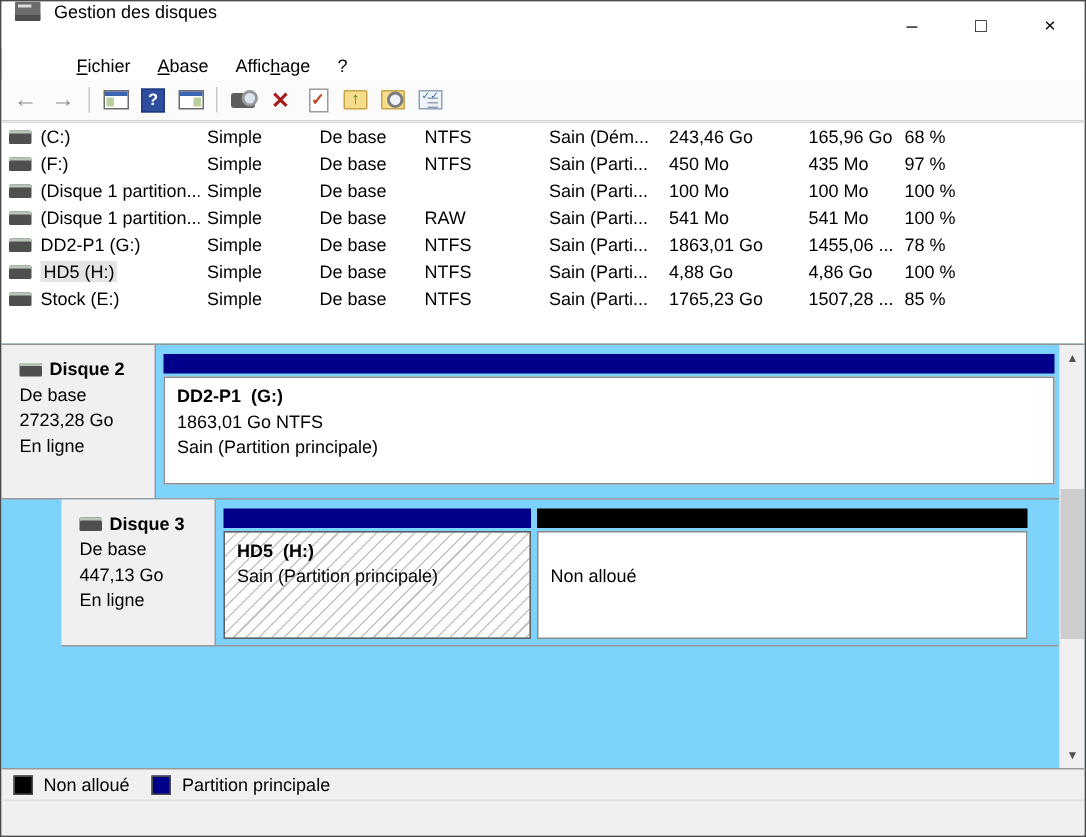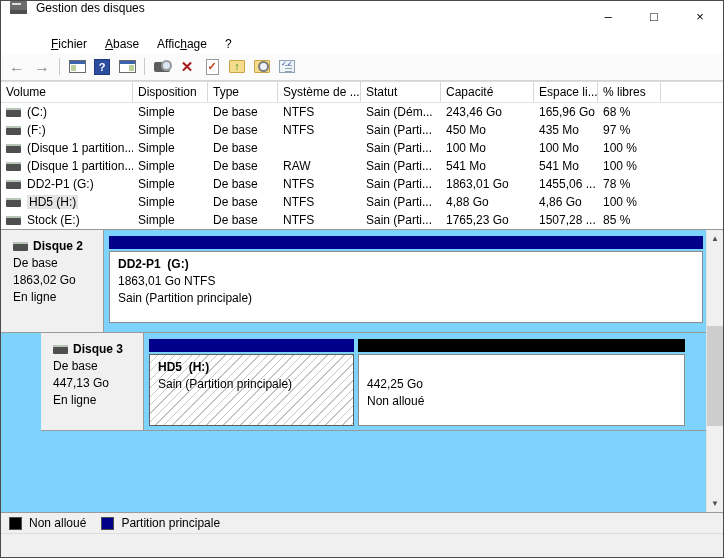--- a/index.html
+++ b/index.html
@@ -157,31 +157,20 @@
       </span>
     <span class="tbi">
         <span class="icon-folder find"></span>
       </span>
     <span class="tbi">
         <span class="icon-props"></span>
       </span>
   </div>
 
   <div class="voltable">
-    <div class="thead">
-      <span class="th c-vol">Volume</span>
-      <span class="th c-disp">Disposition</span>
-      <span class="th c-type">Type</span>
-      <span class="th c-fs">Système de ...</span>
-      <span class="th c-stat">Statut</span>
-      <span class="th c-cap">Capacité</span>
-      <span class="th c-free">Espace li...</span>
-      <span class="th c-pct">% libres</span>
-      <span class="th c-fill"></span>
-    </div>
 
     <div class="tr">
       <span class="td c-vol vol-cell">
           <span class="vol-icon"></span>
           <span class="vol-label">(C:)</span>
         </span>
       <span class="td c-disp">Simple</span>
       <span class="td c-type">De base</span>
       <span class="td c-fs">NTFS</span>
       <span class="td c-stat">Sain (Dém...</span>
@@ -272,21 +261,21 @@
   <div class="disk-area">
     <div class="disk-rows">
 
       <div class="disk-row row-d2">
         <div class="disk-hdr">
           <div class="disk-name">
               <span class="disk-icon"></span>
               <span>Disque 2</span>
             </div>
           <div>De base</div>
-          <div>1863,02 Go</div>
+          <div>2723,28 Go</div>
           <div>En ligne</div>
         </div>
         <div class="disk-content">
           <div class="part-bar">
             <div class="part" style="width:594px">
               <div class="part-strip"></div>
               <div class="part-box">
                 <div class="part-label">DD2-P1  (G:)</div>
                 <div>1863,01 Go NTFS</div>
                 <div>Sain (Partition principale)</div>
@@ -312,21 +301,20 @@
               <div class="part-strip"></div>
               <div class="part-box hatched">
                 <div class="part-label">HD5  (H:)</div>
                 <div>Sain (Partition principale)</div>
               </div>
             </div>
             <div class="part" style="width:327px">
               <div class="part-strip black"></div>
               <div class="part-box">
                 <div style="height:17px"></div>
-                <div>442,25 Go</div>
                 <div>Non alloué</div>
               </div>
             </div>
           </div>
         </div>
       </div>
 
 
     </div>
 

